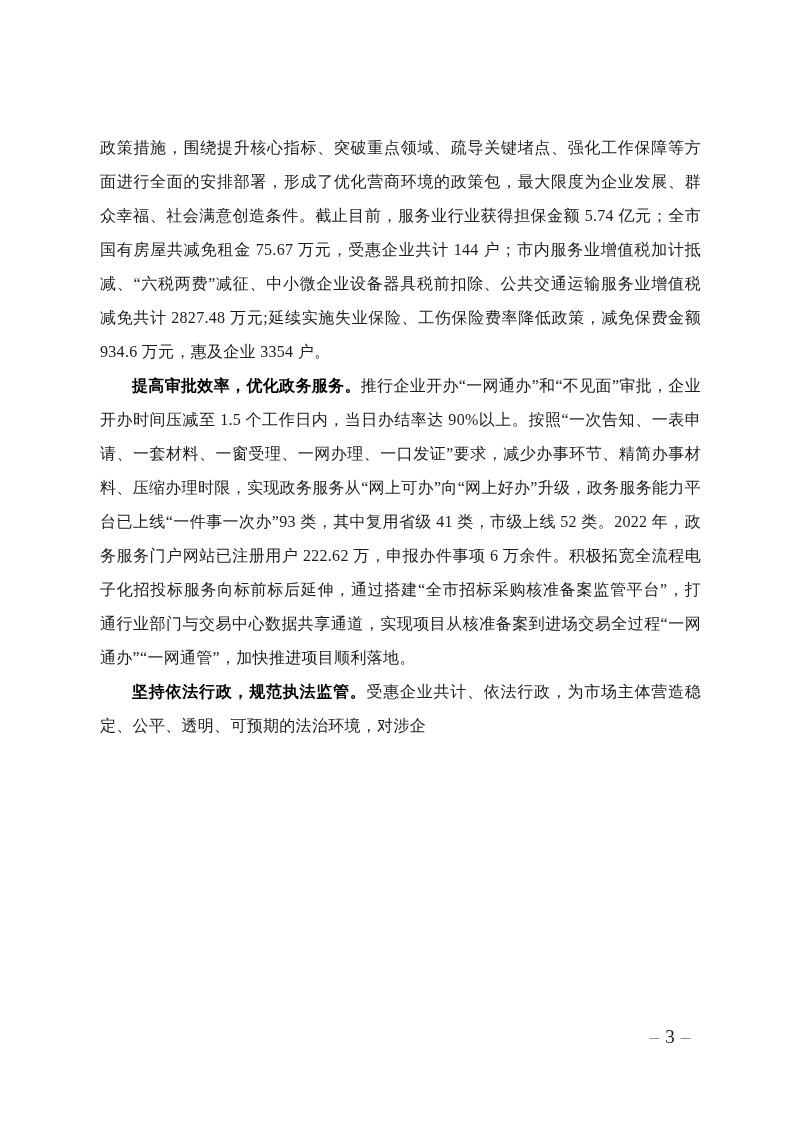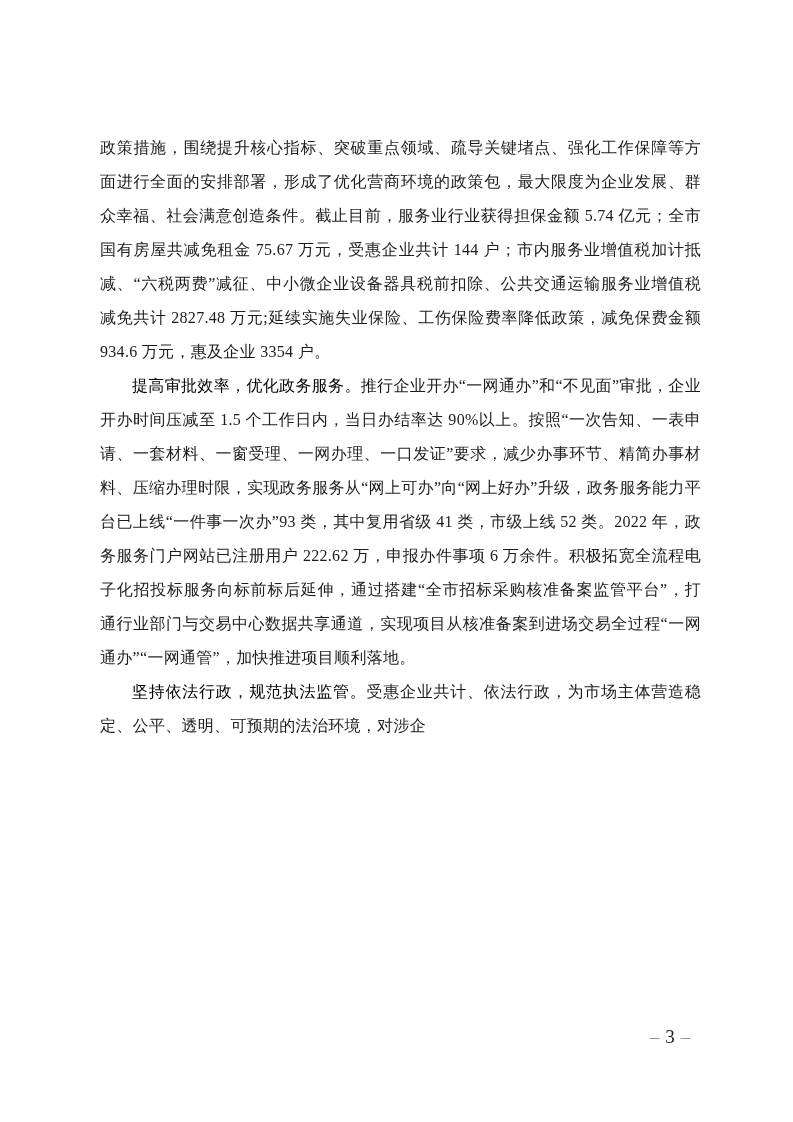--- a/index.html
+++ b/index.html
@@ -28,21 +28,21 @@
   }
   .content p {
     margin: 0;
     padding: 0;
   }
   .content p.indent {
     text-indent: 2em;
   }
   .para-head {
     font-family: "Liberation Sans", "DejaVu Sans", sans-serif;
-    font-weight: 400;
+    font-weight: 700;
     color: #000000;
   }
   .page-number {
     position: absolute;
     top: 1026px;
     left: 640px;
     width: 60px;
     text-align: center;
     font-size: 19px;
     color: #1c1c1c;

